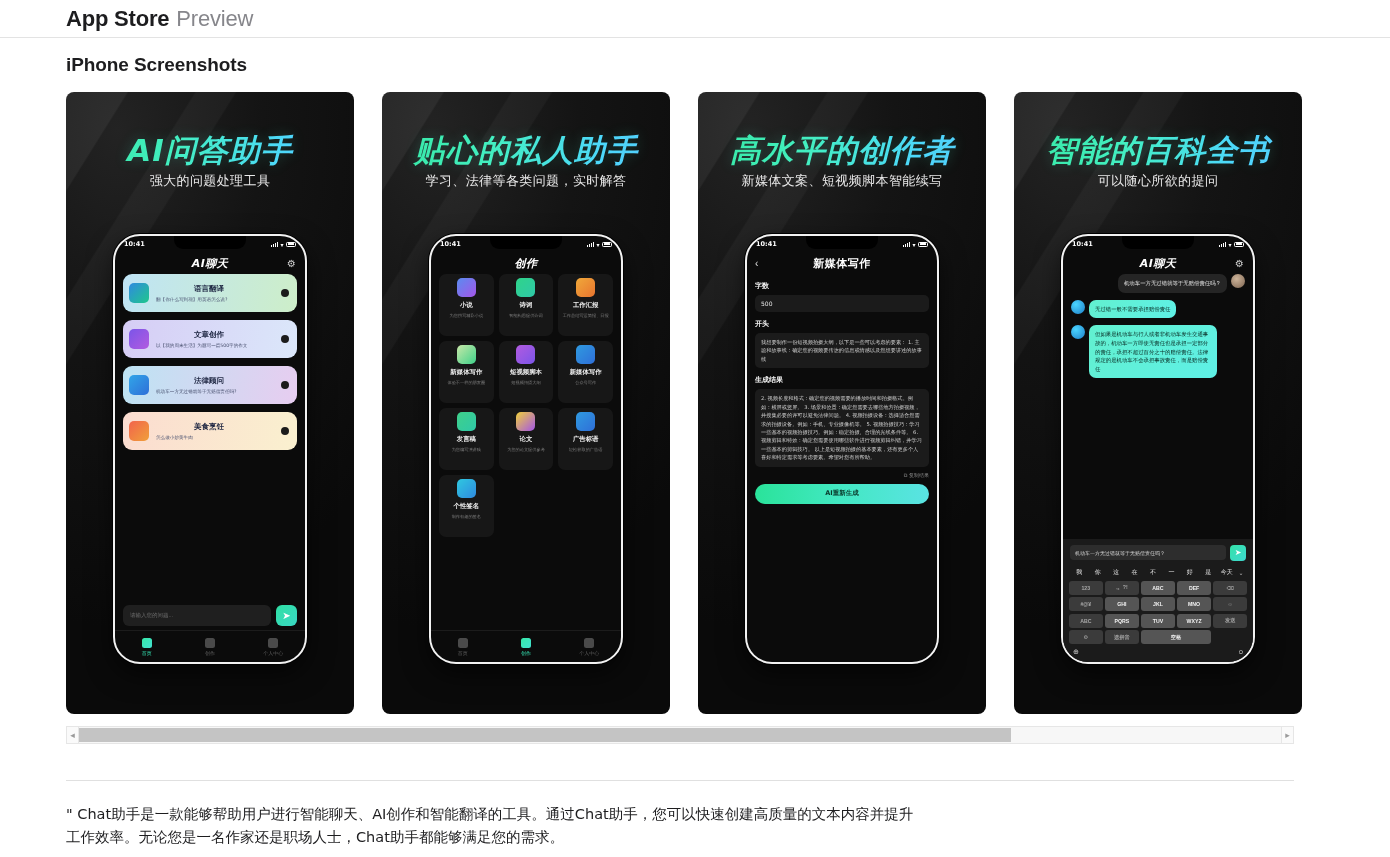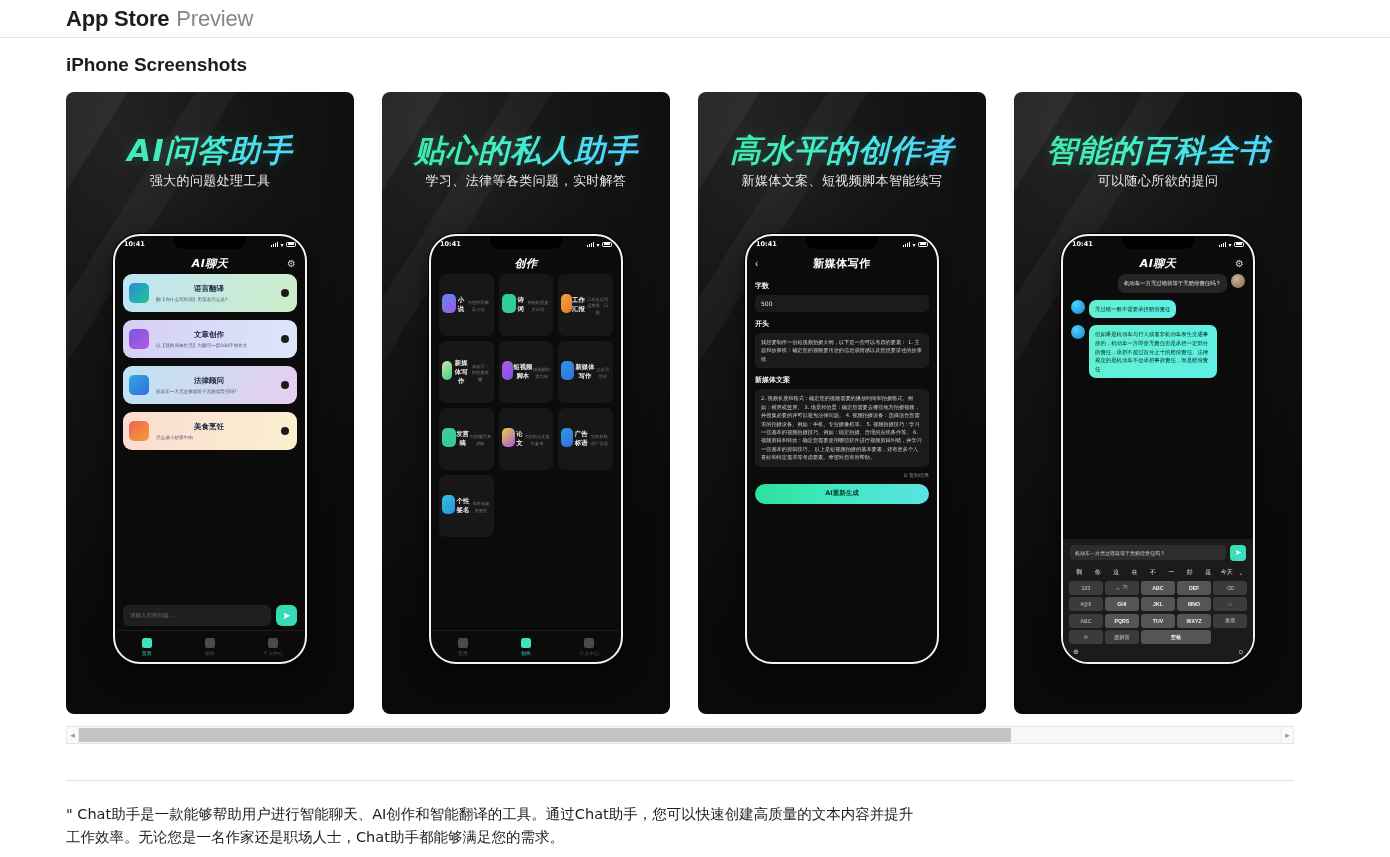--- a/index.html
+++ b/index.html
@@ -150,22 +150,22 @@
     justify-content: center; gap: 2px; color: #5d5d5d; font-size: 5px;
   }
   .tabbar .tab .ti { width: 10px; height: 10px; border-radius: 2.5px; background: #4a4a4a; }
   .tabbar .tab.on { color: #34e0b0; }
   .tabbar .tab.on .ti { background: linear-gradient(135deg, #36e8a8, #43e0d0); }
 
   
   .grid { display: grid; grid-template-columns: repeat(3, 1fr); gap: 5px; }
   .tile {
     background: #171717; border-radius: 7px; height: 62px;
-    display: flex; align-items: center;
-    justify-content: center; padding: 4px 3px; text-align: center;
+    display: flex; flex-direction: column; align-items: center;
+    padding: 4px 3px; text-align: center;
   }
   .tile .ti2 { width: 19px; height: 19px; border-radius: 5px; margin-bottom: 4px; }
   .tile .tname { font-size: 6.4px; font-weight: 700; color: #f0f0f0; }
   .tile .tdesc { font-size: 4.2px; color: #7b7b7b; margin-top: 3px; line-height: 1.45; }
 
   
   .flabel { font-size: 7px; font-weight: 700; color: #f2f2f2; margin: 7px 0 4px; }
   .fbox { background: #1b1b1b; border-radius: 5px; padding: 5px 6px; font-size: 5.2px; color: #cfcfcf; }
   .fbox.input { height: 17px; display: flex; align-items: center; color: #e8e8e8; font-size: 6px; }
   .fbox p { line-height: 1.62; }
@@ -440,21 +440,21 @@
         <span class="brand" style="font-style:normal;font-weight:700">新媒体写作</span>
       </div>
       <div class="screen-body">
         <div class="flabel">字数</div>
         <div class="fbox input">500</div>
         <div class="flabel">开头</div>
         <div class="fbox">
             <p>我想要制作一份短视频拍摄大纲，以下是一些可以考虑的要素：
 1. 主题和故事线：确定您的视频要传达的信息或情感以及您想要讲述的故事线</p>
           </div>
-        <div class="flabel">新媒体文案</div>
+        <div class="flabel">生成结果</div>
         <div class="fbox" style="max-height:146px;overflow:hidden">
             <p>2. 视频长度和格式：确定您的视频需要的播放时间和拍摄格式。例如：横屏或竖屏。
 3. 场景和位置：确定您需要去哪些地方拍摄视频，并搜集必要的许可以避免法律问题。
 4. 视频拍摄设备：选择适合您需求的拍摄设备。例如：手机、专业摄像机等。
 5. 视频拍摄技巧：学习一些基本的视频拍摄技巧。例如：稳定拍摄、合理的光线条件等。
 6. 视频剪辑和特效：确定您需要使用哪些软件进行视频剪辑纠错，并学习一些基本的剪辑技巧。
 以上是短视频拍摄的基本要素，还有更多个人喜好和特定需求等考虑要素。希望对您有所帮助。</p>
           </div>
         <div class="copy"><span>⧉</span> <span>复制结果</span></div>
         <div class="gen-btn">AI重新生成</div>

